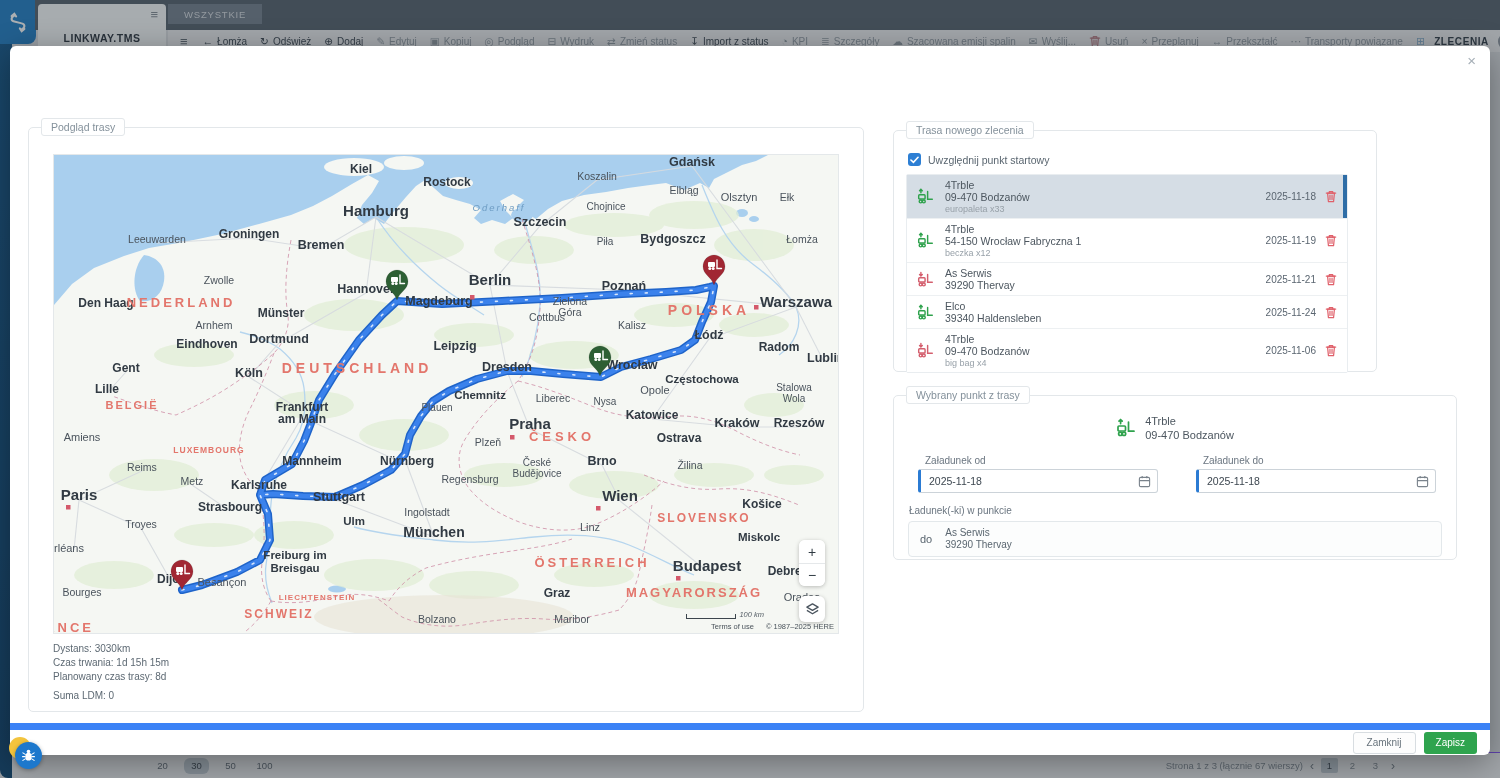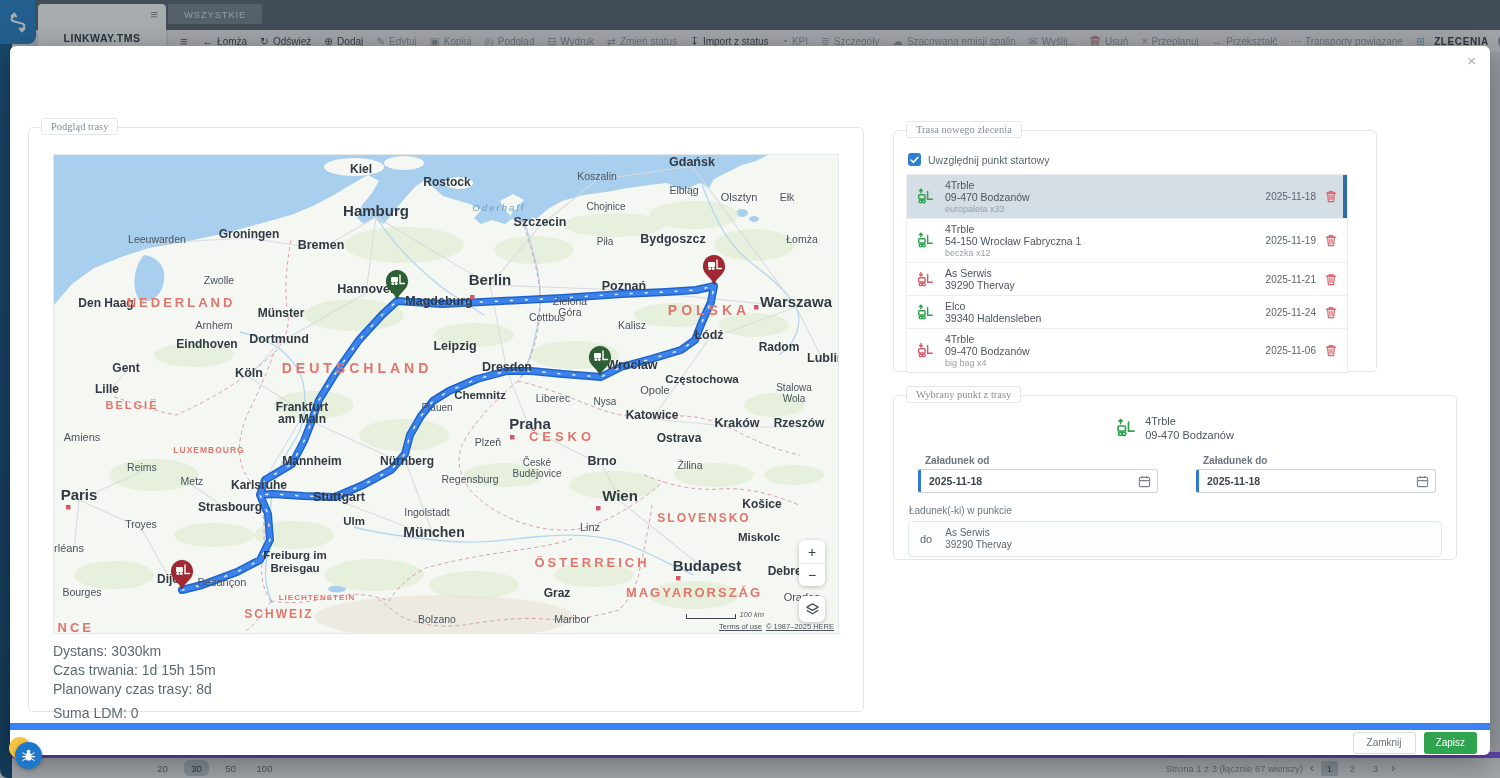--- a/index.html
+++ b/index.html
@@ -27,21 +27,21 @@
   .tb-item { display:inline-flex; align-items:center; gap:4px; font-size:10px; color:#49535d; }
   .tb-item.dis { color:#9aa3ab; }
   .tb-ic { font-size:10.5px; line-height:1; display:inline-flex; align-items:center; }
   .tb-right { margin-left:auto; display:flex; align-items:center; gap:9px; padding-right:12px; }
   .module-icon { color:#8fb3cf; font-size:11px; }
   .module-label { font-size:10px; font-weight:bold; color:#3f4a54; letter-spacing:.6px; }
   .avatar { position:relative; width:17px; height:17px; border-radius:50%; background:#939ca5; }
   .avatar .inner { position:absolute; left:4px; top:4px; width:9px; height:9px; border-radius:50%;
     border:1.5px solid #e8eaec; border-left-color:transparent; }
   .bottombar { position:absolute; left:12px; right:0; top:752px; height:26px; background:#eef0f2;
-    border-top:6px solid #8b5cf6; display:flex; align-items:center; padding-left:138px; }
+    border-top:1px solid #8b5cf6; display:flex; align-items:center; padding-left:138px; }
   .pgsize { display:flex; gap:9px; }
   .pgsize .sz { min-width:25px; height:16px; display:flex; align-items:center; justify-content:center;
     font-size:9.5px; color:#6e7780; border-radius:2px; }
   .pgsize .sz.act { background:#c2ccd3; color:#4b555e;border-radius:6px; }
   .pg-right { margin-left:auto; display:flex; align-items:center; gap:7px; padding-right:105px;
     font-size:9.5px; color:#8a939b; }
   .pg-num { min-width:17px; height:15px; display:flex; align-items:center; justify-content:center; border-radius:2px; }
   .pg-num.act { background:#c2ccd3; color:#4b555e; }
   .pg-arrow { font-size:12px; color:#7f8890; }
 
@@ -54,21 +54,21 @@
   .modal-close { position:absolute; right:14px; top:6px; font-size:15px; color:#a6afb7; cursor:pointer; }
   .tabs { height:57px; display:flex; justify-content:center; align-items:flex-end; gap:6px;
     border-bottom:1px solid #e9edf0; }
   .tab { position:relative; padding:10px 16px 13px; font-size:10px; letter-spacing:.8px; color:#8a949d; }
   .tab.active { color:#55616c; font-weight:bold; }
   .tab.active::after { content:''; position:absolute; left:6px; right:6px; bottom:0; height:3px;
     background:#44779f; border-radius:2px; }
 
   .fs { position:absolute; border:1px solid #e3e7ea; border-radius:5px; background:#fff; }
   .fs-legend { position:absolute; top:-10px; left:12px; background:#fff; border:1px solid #e3e7ea;
-    border-radius:3px; padding:2px 9px; font-size:10.5px; color:#84919b;font-family:Liberation Serif, serif; }
+    border-radius:3px; padding:2px 9px; font-size:10.5px; color:#84919b; }
 
   
   .map-fs { left:18px; top:81px; width:836px; height:585px; }
   .map { position:absolute; left:24px; top:26px; width:786px; height:480px; background:#f6f8f5;
     border:1px solid #e4e8ea; overflow:hidden; }
   .map svg.geo { position:absolute; left:0; top:0; }
   text.city { fill:#4a535c; }
   text.city.big { fill:#313a43; font-weight:bold; }
   text.country { fill:#e3766c; font-weight:bold; }
   text.water { fill:#6d9cc3; font-style:italic; }
@@ -76,23 +76,23 @@
     box-shadow:0 1px 4px rgba(0,0,0,.25); overflow:hidden; }
   .zoomstack button { display:block; width:26px; height:23px; border:none; background:#fff;
     font-size:14px; color:#2f3a42; line-height:1; }
   .zoomstack button + button { border-top:1px solid #e5e8ea; }
   .layersbtn { position:absolute; right:13px; top:441px; width:26px; height:26px; background:#fff;
     border:none; border-radius:6px; box-shadow:0 1px 4px rgba(0,0,0,.25);
     display:flex; align-items:center; justify-content:center; }
   .scalebar { position:absolute; right:74px; bottom:14px; display:flex; align-items:flex-end; gap:3px; }
   .scalebar .bar { width:50px; height:5px; border:1.5px solid #3c454d; border-top:none; }
   .scalebar .lbl { font-size:7.5px; color:#555e66;font-style:italic; }
-  .attrib { position:absolute; right:4px; bottom:2px; font-size:7.5px; color:#49525a; display:flex; gap:4px;text-decoration:underline; }
+  .attrib { position:absolute; right:4px; bottom:2px; font-size:7.5px; color:#49525a; display:flex; gap:12px; }
   .stats { position:absolute; left:24px; top:515px; }
-  .stat-line { font-size:14px; color:#5d6973; margin-bottom:3px; }
+  .stat-line { font-size:10px; color:#5d6973; margin-bottom:3px; }
   .stat-line.gap { margin-top:8px; }
 
   
   .route-fs { left:883px; top:84px; width:484px; height:242px; }
   .chk-row { display:flex; align-items:center; gap:7px; margin:22px 0 0 14px; }
   .chk-box { width:13px; height:13px; border-radius:3px; background:#2d7fd4;
     display:flex; align-items:center; justify-content:center; }
   .chk-label { font-size:10.5px; color:#5a6670; }
   .stops { margin:8px 28px 0 12px; border:1px solid #e9edf0; border-radius:2px; }
   .stop { display:flex; align-items:center; padding:4px 10px; border-bottom:1px solid #edf0f2; background:#fff; }
@@ -101,21 +101,21 @@
   .stop .ic { width:19px; display:flex; }
   .stop .txt { margin-left:9px; }
   .stop .c, .stop .a { font-size:10.5px; color:#4c565f; line-height:12px; }
   .stop .g { font-size:9px; color:#98a1a9; line-height:10px; margin-top:1px; }
   .stop .d { margin-left:auto; font-size:10px; color:#5a6570; }
   .stop .tr { margin-left:9px; display:flex; }
 
   .sel-fs { left:883px; top:349px; width:564px; height:165px; }
   .sel-head { display:flex; justify-content:center; align-items:center; gap:9px; margin-top:18px; }
   .sel-head .nm { font-size:11px; color:#4c565f; line-height:14px; }
-  .date-row { display:flex; gap:38px; margin:13px 0 0 24px;font-weight:bold; }
+  .date-row { display:flex; gap:38px; margin:13px 0 0 24px; }
   .date-field { width:240px; }
   .date-field .lb { font-size:10px; color:#6b7681; margin:0 0 3px 7px; }
   .date-input { position:relative; height:24px; border:1px solid #ccd3d9; border-left:3px solid #2b7bd3;
     border-radius:3px; display:flex; align-items:center; padding:0 8px; font-size:10.5px; color:#3d4750; }
   .date-input .cal { position:absolute; right:6px; top:5px; display:flex; }
   .cargo-label { font-size:10px; color:#6b7681; margin:12px 0 5px 15px; }
   .cargo-box { margin:0 14px 0 14px; border:1px solid #e3e8eb; border-radius:4px; background:#fcfdfd;
     padding:5px 11px; display:flex; align-items:center; gap:13px; }
   .cargo-box .pfx { font-size:11px; color:#5a6670; }
   .cargo-box .cc, .cargo-box .ca { font-size:10px; color:#5a6670; line-height:12px; }

